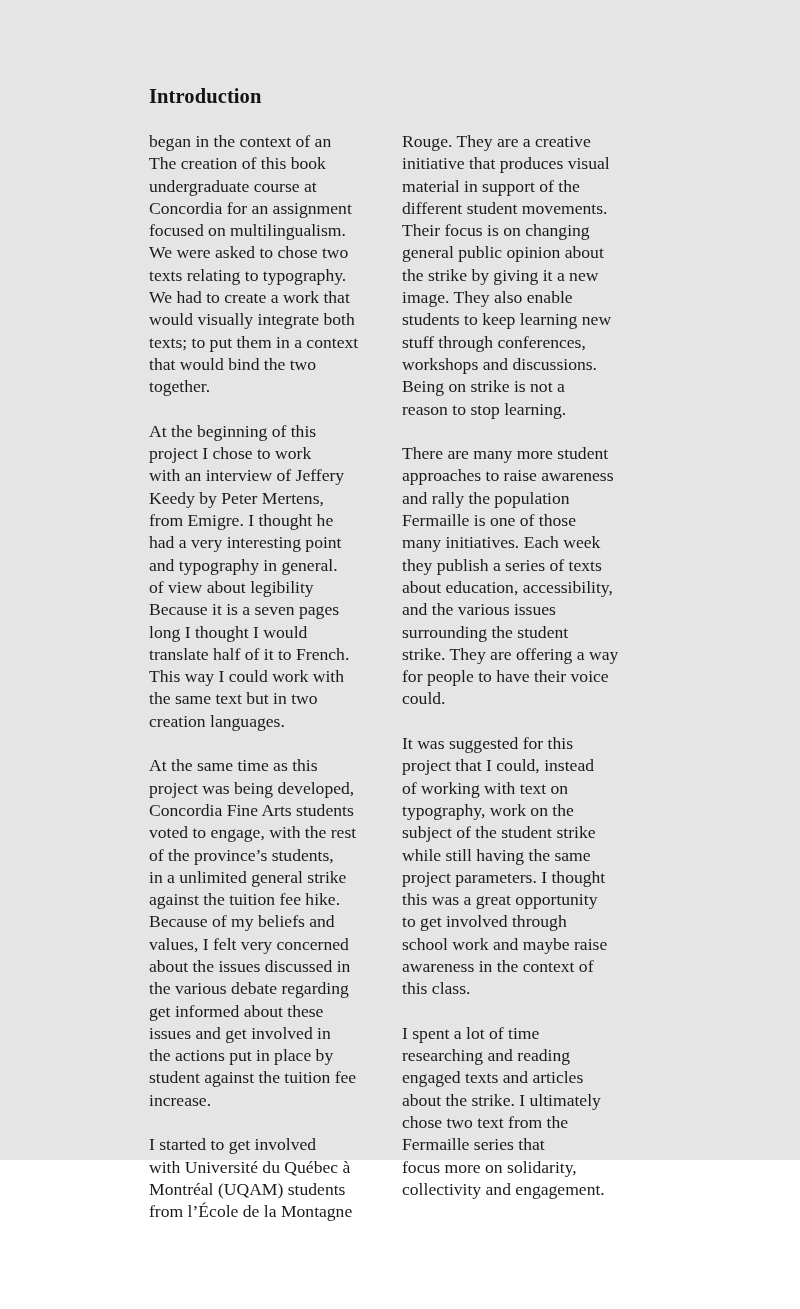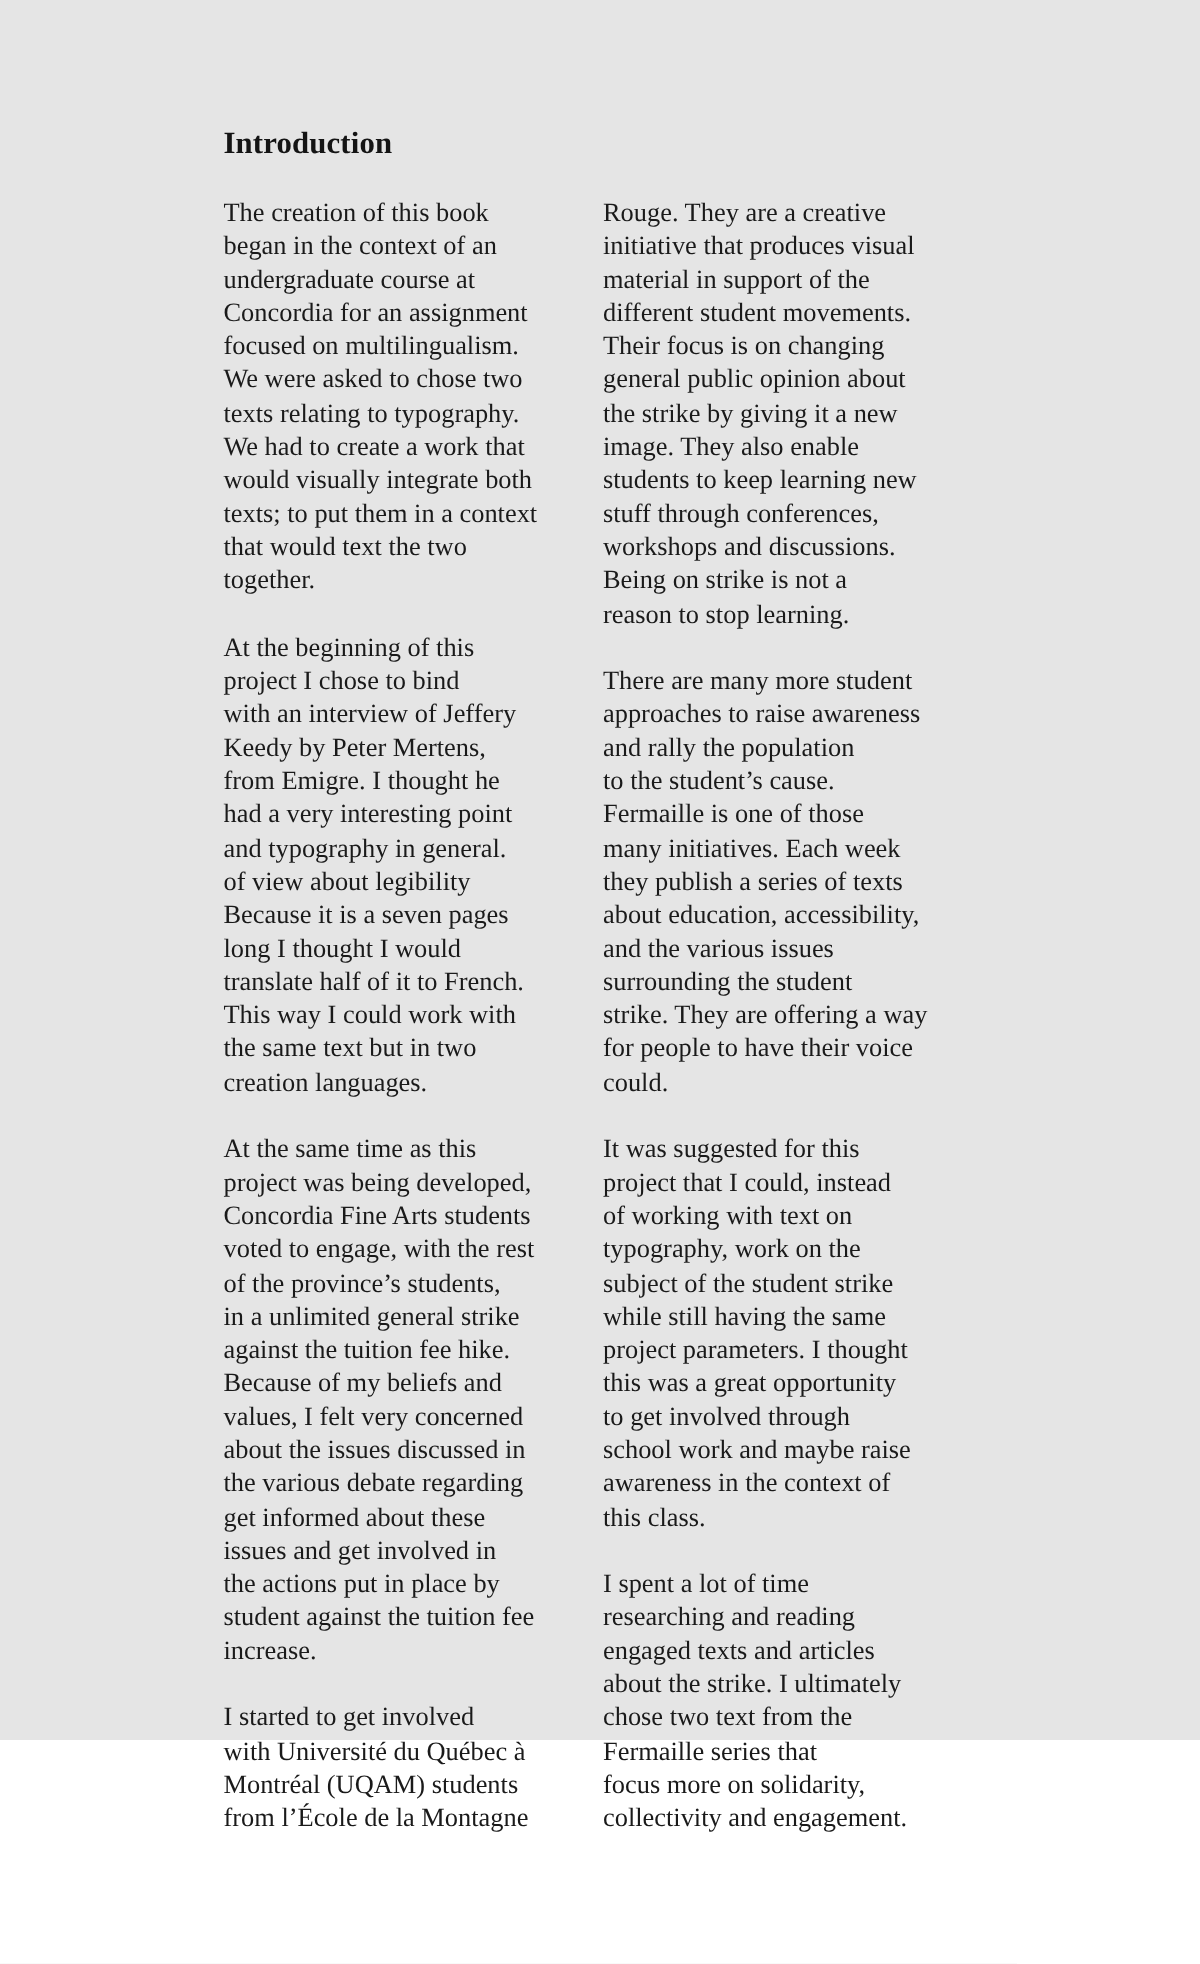--- a/index.html
+++ b/index.html
@@ -52,36 +52,36 @@
     }
   </style>
 </head>
 <body>
 
 <div class="page">
   <h2 class="heading">Introduction</h2>
 
   <div class="column col-left">
       <p class="para">
+        <span class="line">began in the context of an</span>
         <span class="line">The creation of this book</span>
-        <span class="line">began in the context of an</span>
         <span class="line">undergraduate course at</span>
         <span class="line">Concordia for an assignment</span>
         <span class="line">focused on multilingualism.</span>
         <span class="line">We were asked to chose two</span>
         <span class="line">texts relating to typography.</span>
         <span class="line">We had to create a work that</span>
         <span class="line">would visually integrate both</span>
         <span class="line">texts; to put them in a context</span>
-        <span class="line">that would text the two</span>
+        <span class="line">that would bind the two</span>
         <span class="line">together.</span>
       </p>
       <p class="para">
         <span class="line">At the beginning of this</span>
-        <span class="line">project I chose to bind</span>
+        <span class="line">project I chose to work</span>
         <span class="line">with an interview of Jeffery</span>
         <span class="line">Keedy by Peter Mertens,</span>
         <span class="line">from Emigre. I thought he</span>
         <span class="line">had a very interesting point</span>
         <span class="line">and typography in general.</span>
         <span class="line">of view about legibility</span>
         <span class="line">Because it is a seven pages</span>
         <span class="line">long I thought I would</span>
         <span class="line">translate half of it to French.</span>
         <span class="line">This way I could work with</span>
@@ -126,21 +126,20 @@
         <span class="line">students to keep learning new</span>
         <span class="line">stuff through conferences,</span>
         <span class="line">workshops and discussions.</span>
         <span class="line">Being on strike is not a</span>
         <span class="line">reason to stop learning.</span>
       </p>
       <p class="para">
         <span class="line">There are many more student</span>
         <span class="line">approaches to raise awareness</span>
         <span class="line">and rally the population</span>
-        <span class="line">to the student’s cause.</span>
         <span class="line">Fermaille is one of those</span>
         <span class="line">many initiatives. Each week</span>
         <span class="line">they publish a series of texts</span>
         <span class="line">about education, accessibility,</span>
         <span class="line">and the various issues</span>
         <span class="line">surrounding the student</span>
         <span class="line">strike. They are offering a way</span>
         <span class="line">for people to have their voice</span>
         <span class="line">could.</span>
       </p>

